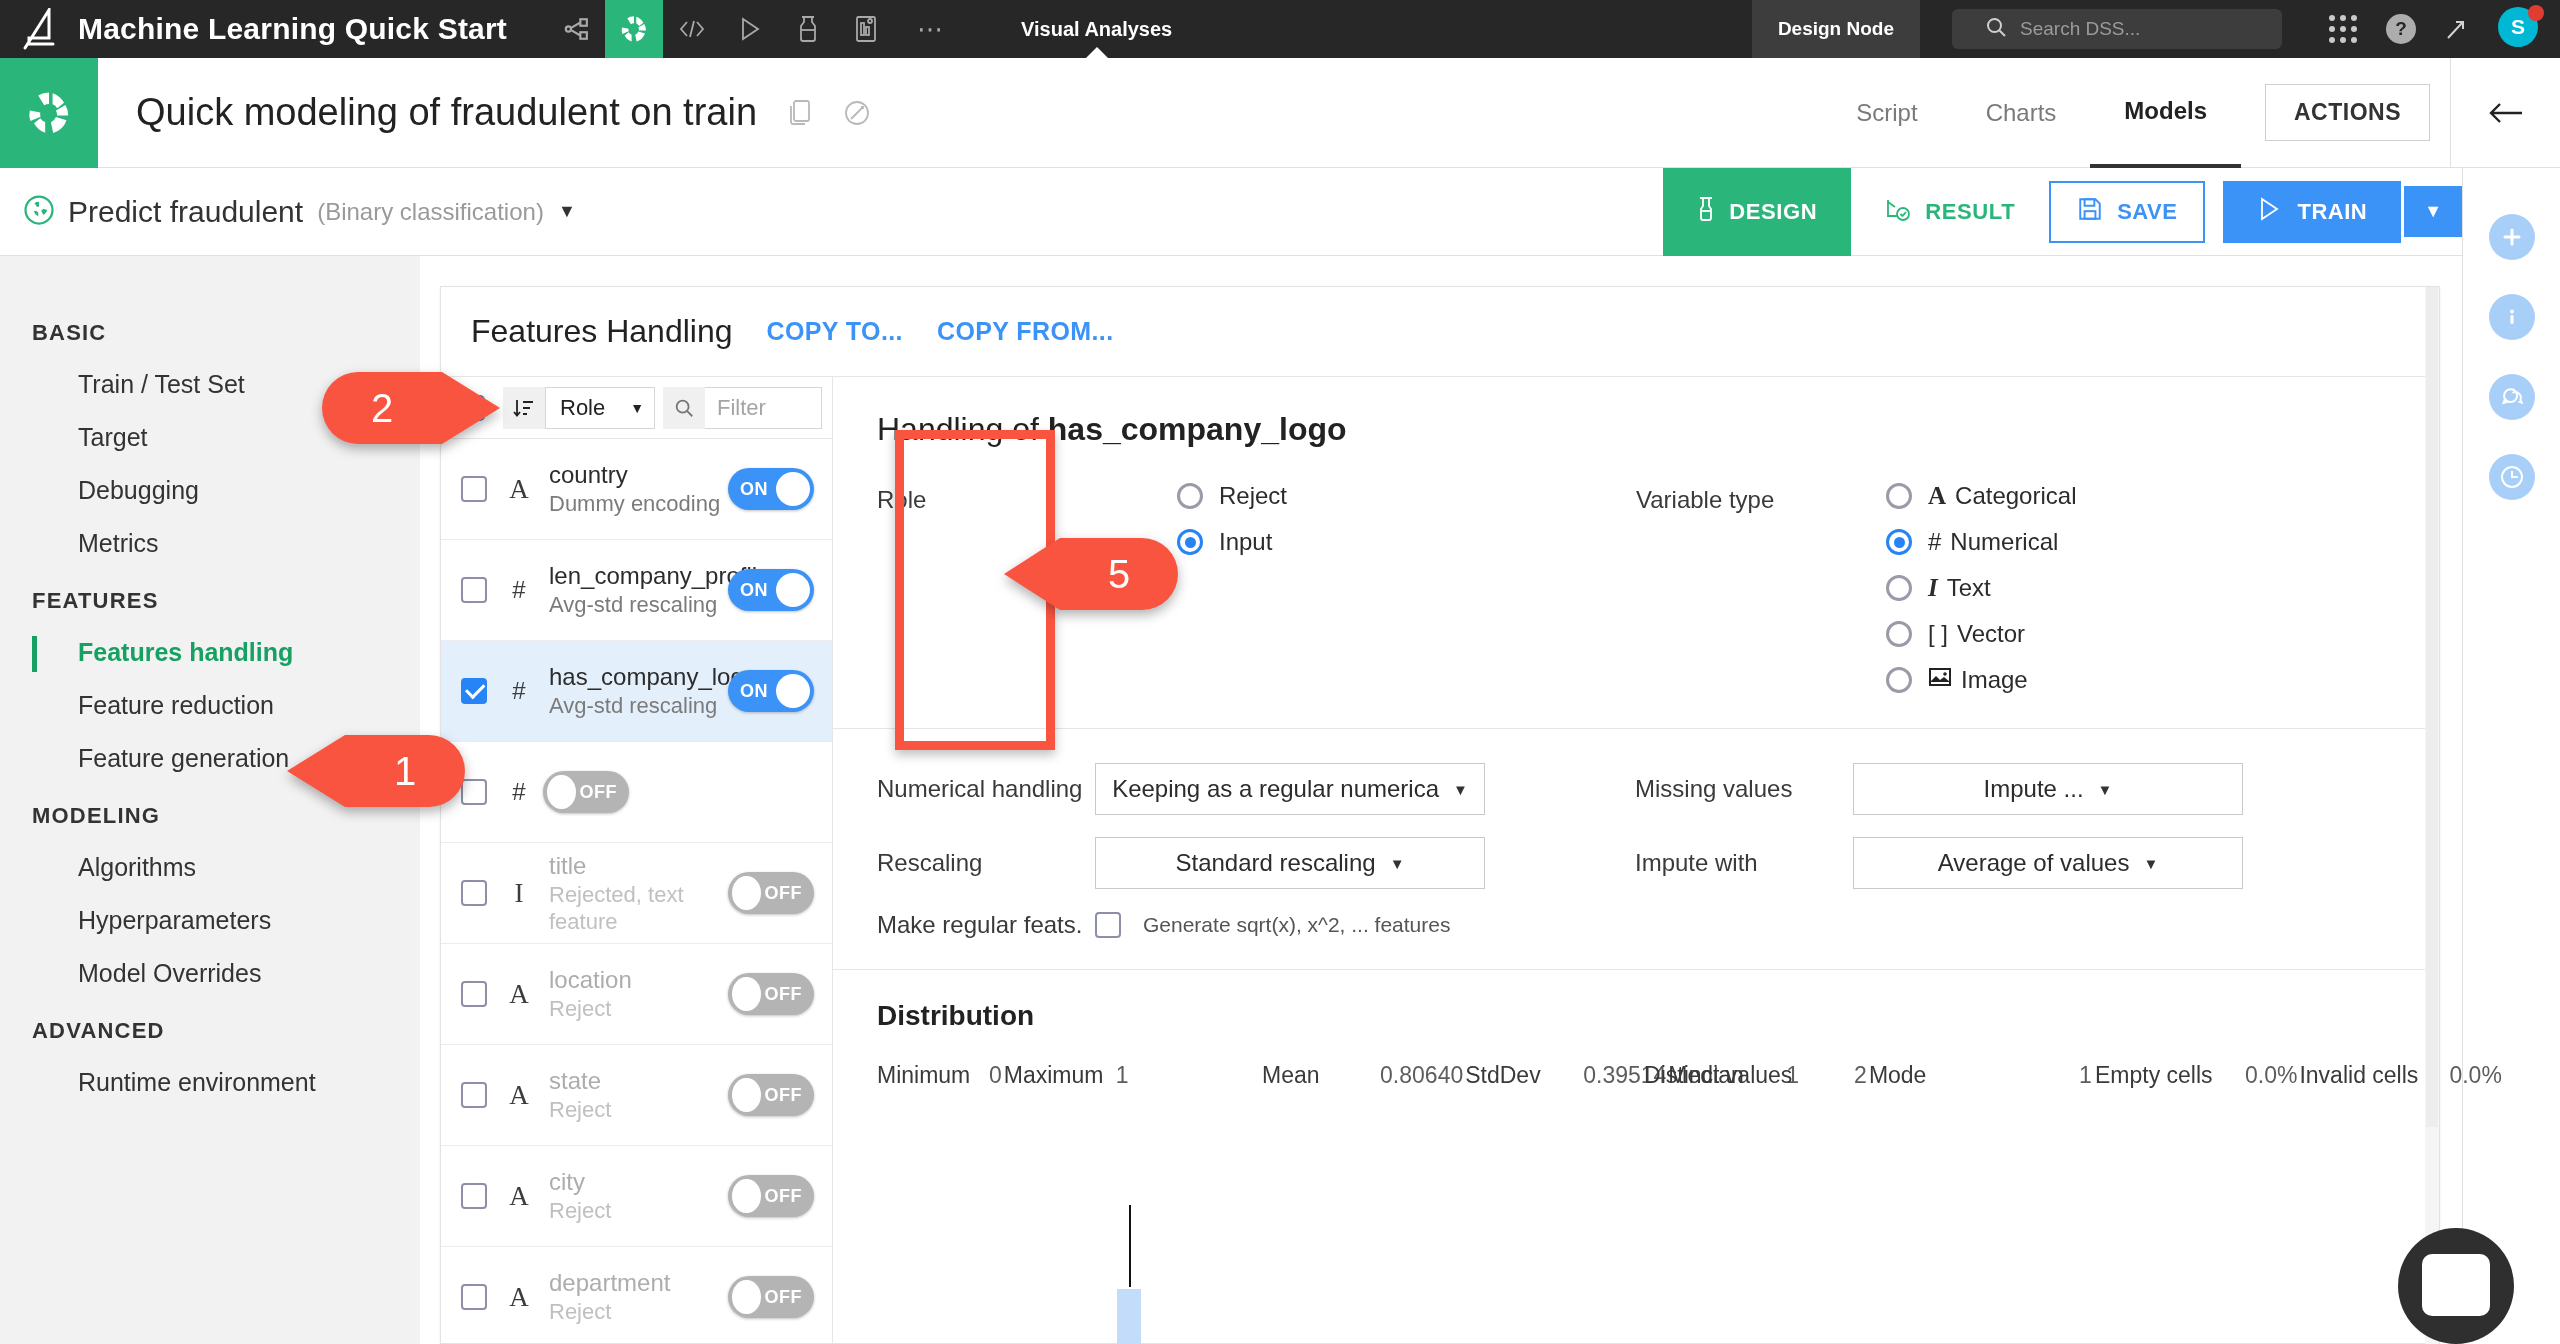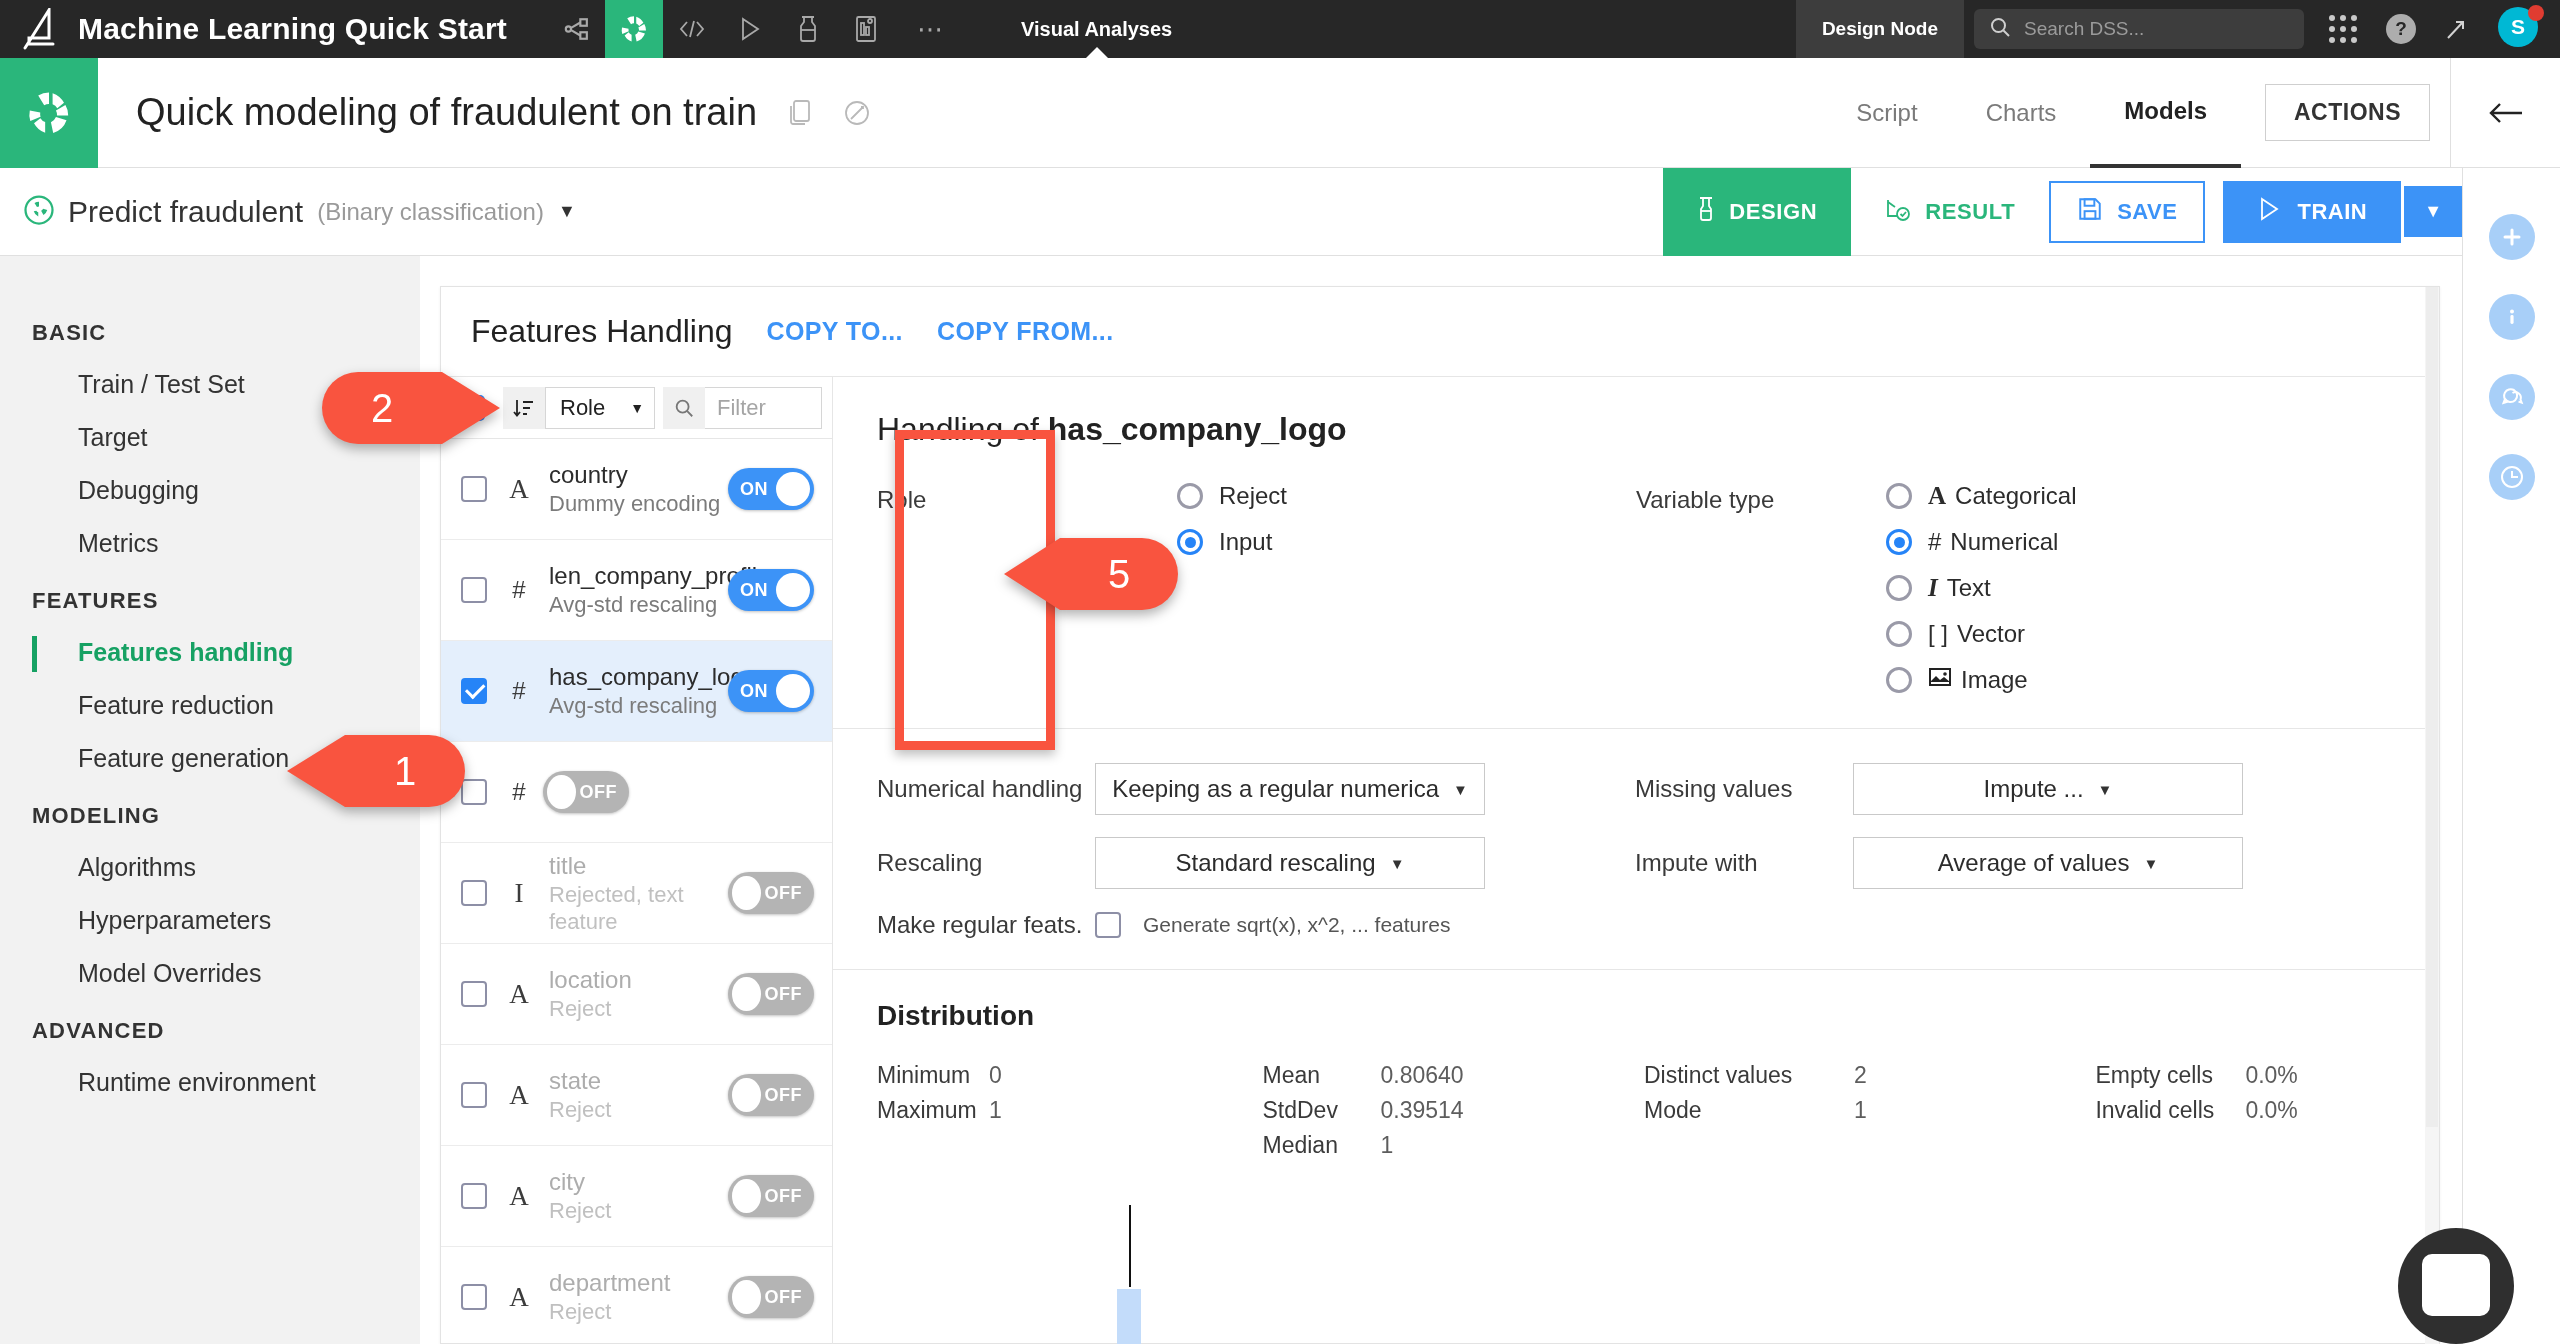--- a/index.html
+++ b/index.html
@@ -38,22 +38,22 @@
     content:""; position:absolute; bottom:0; left:50%; transform:translateX(-50%);
     border-left:11px solid transparent; border-right:11px solid transparent;
     border-bottom:11px solid #fff;
   }
   .tb-spacer { flex: 1; }
   .tb-node {
     background: #3d3d3d; color:#fff; font-size:19px; font-weight:bold;
     height:58px; display:flex; align-items:center; padding:0 26px; white-space:nowrap;
   }
   .tb-search {
-    background:#3d3d3d; border-radius:6px; height:40px; width:330px; margin:0 10px;
-    display:flex; align-items:center; padding:0 14px; gap:12px;
+    background:#3d3d3d; border-radius:6px; height:40px; width:330px; margin:0 32px;
+    display:flex; align-items:center; padding:0 32px; gap:12px;
   }
   .tb-search input {
     background:transparent; border:0; outline:0; color:#cfcfcf; font-size:19px;
     font-family:"Liberation Sans",sans-serif; width:100%;
   }
   .tb-search input::placeholder { color:#9b9b9b; }
   .grid-dots { display:grid; grid-template-columns:repeat(3,6px); gap:5px; }
   .grid-dots i { width:6px; height:6px; background:#c9c9c9; border-radius:50%; display:block; }
   .help-circle {
     width:30px;height:30px;border-radius:50%;background:#adadad;color:#272727;
@@ -238,21 +238,21 @@
   .select .caret { font-size:15px; color:#333; margin-left:14px; }
   .select.w1 { width:390px; }
   .select.w2 { width:390px; }
   .sp { width:150px; flex:none; }
   .cbx { width:26px;height:26px;border:2px solid #8d8fa6;border-radius:4px;background:#fff;cursor:pointer;flex:none;}
   .cbx-label { font-size:21px; color:#555; margin-left:22px; }
 
   .dist { padding:30px 44px 0 44px; flex:1; position:relative; }
   .dist-h { font-size:28px; font-weight:bold; color:#222; margin-bottom:30px; }
   .dist-grid { display:flex; }
-  .dist-col { display:flex; flex-direction:column; gap:8px; }
+  .dist-col { display:flex; flex-direction:row; gap:2px; }
   .dist-col.c1 { width:386px; }
   .dist-col.c2 { width:382px; }
   .dist-col.c3 { width:452px; }
   .dist-col.c4 { width:300px; }
   .dist-line { display:flex; font-size:23px; color:#3a3a3a; }
   .dist-line .k { flex:none; }
   .dist-line .v { color:#5d5d5d; }
   .c1 .k{width:112px;} .c2 .k{width:118px;} .c3 .k{width:210px;} .c4 .k{width:150px;}
 
   .hist { position:absolute; left:0; bottom:0; width:100%; height:150px; }

